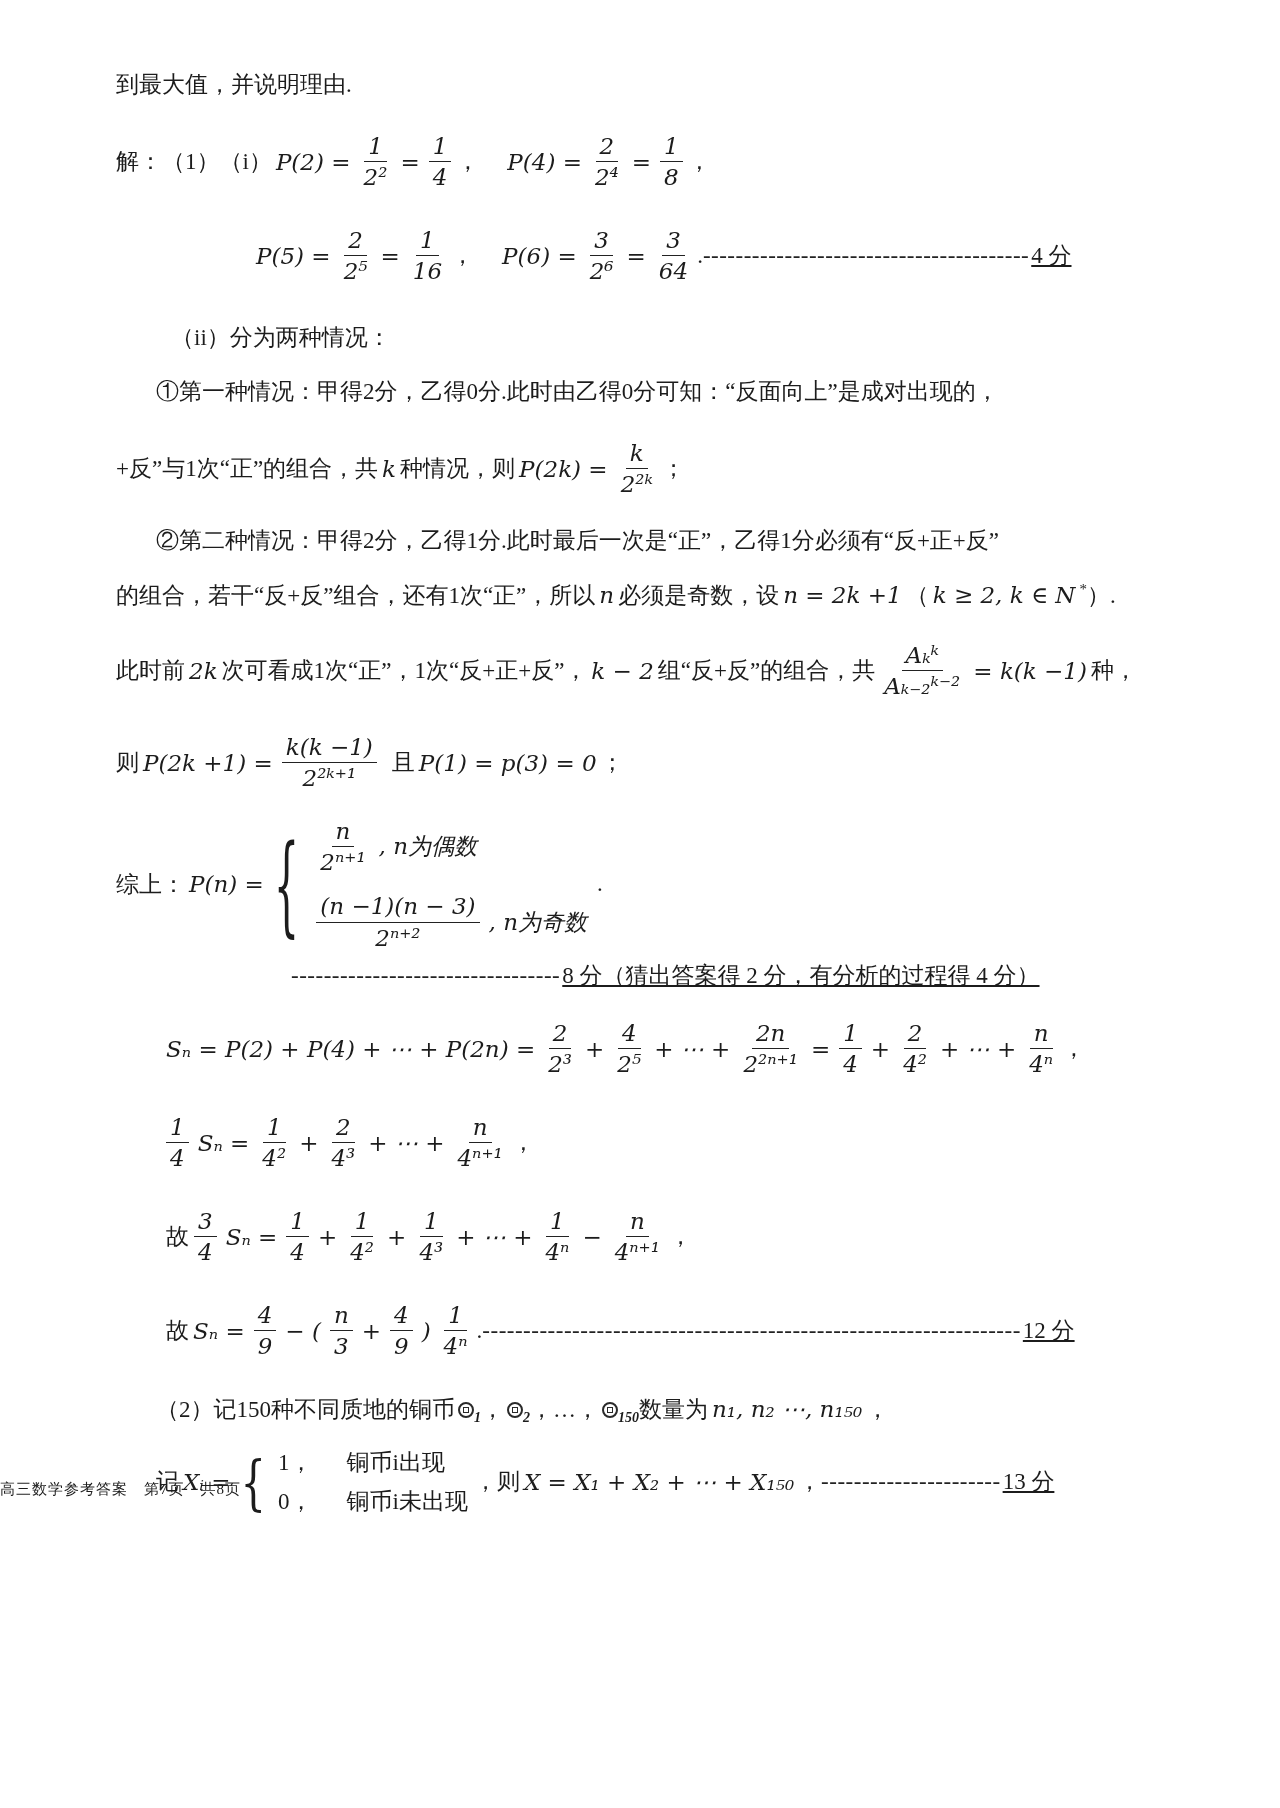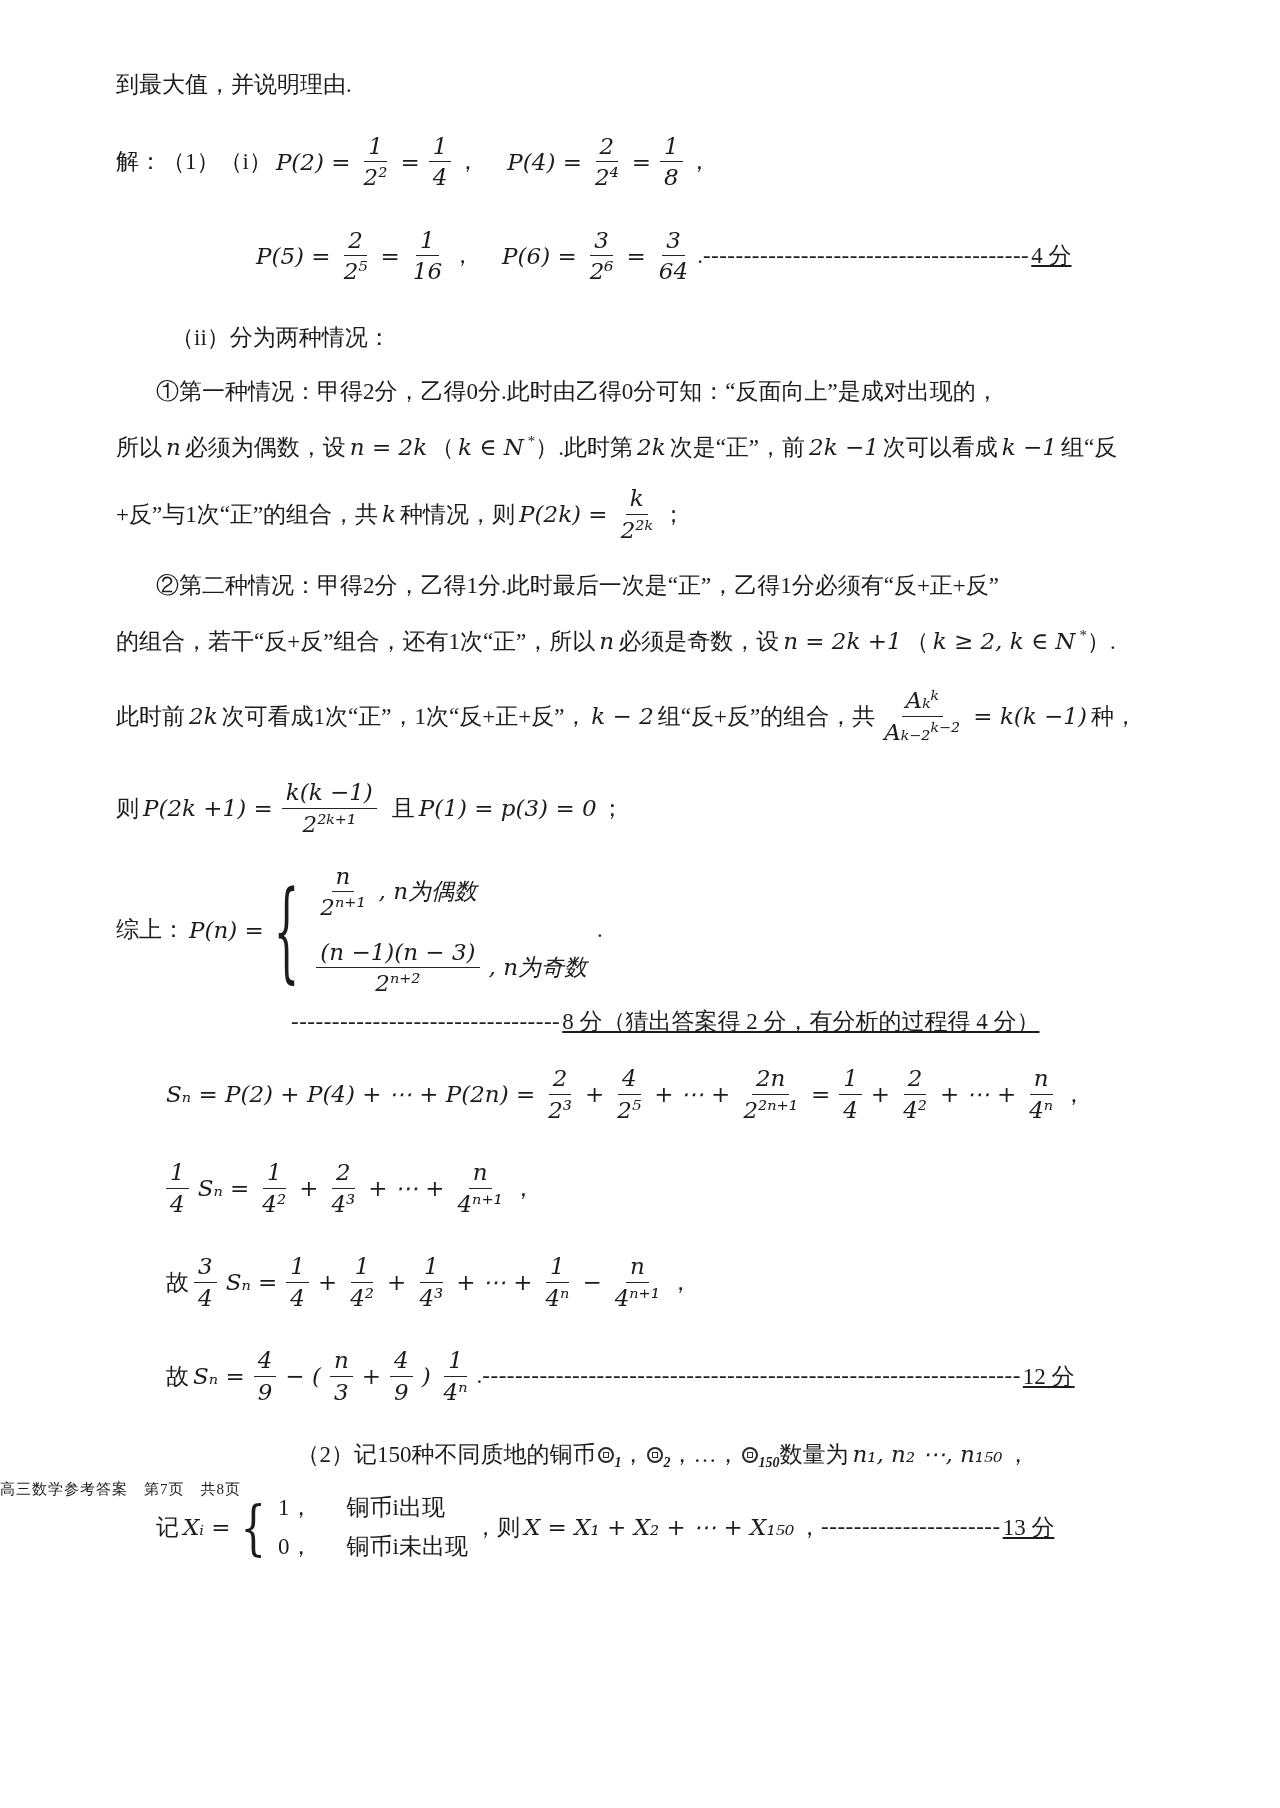--- a/index.html
+++ b/index.html
@@ -143,23 +143,20 @@
   </div>
 
   <div class="line">
     <span class="t i55">（ii）分为两种情况：</span>
   </div>
 
   <div class="line">
     <span class="t i40">①第一种情况：甲得2分，乙得0分.此时由乙得0分可知：“反面向上”是成对出现的，</span>
   </div>
 
-  <div class="line" style="margin-bottom:10px;">
-    <span class="t">所以</span><span class="mi">n</span><span class="t">必须为偶数，设</span><span class="mi">n = 2k</span><span class="t">（</span><span class="mi">k ∈ N</span><sup class="star">*</sup><span class="t">）.此时第</span><span class="mi">2k</span><span class="t">次是“正”，前</span><span class="mi">2k −1</span><span class="t">次可以看成</span><span class="mi">k −1</span><span class="t">组“反</span>
-  </div>
 
   <div class="fline tall">
     <span class="t">+反”与1次“正”的组合，共</span>
     <span class="mi">k</span>
     <span class="t">种情况，则</span>
     <span class="mi">P(2k) =</span>
     <span class="frac">
         <span class="fn">k</span>
         <span class="fd">2²ᵏ</span>
       </span>
@@ -340,21 +337,21 @@
     <span class="mi">)</span>
     <span class="frac">
         <span class="fn">1</span>
         <span class="fd">4ⁿ</span>
       </span>
     <span class="t">.</span>
     <span class="dsh">------------------------------------------------------------------</span>
     <span class="score">12 分</span>
   </div>
 
-  <div class="line" style="margin-bottom:14px;text-align:center;">
+  <div class="line" style="margin-bottom:14px;">
     <span class="t i40">（2）记150种不同质地的铜币</span><span class="coin"><span class="coin-hole"></span></span><sub class="coin-sub">1</sub><span class="t">，</span><span class="coin"><span class="coin-hole"></span></span><sub class="coin-sub">2</sub><span class="t">，…，</span><span class="coin"><span class="coin-hole"></span></span><sub class="coin-sub">150</sub><span class="t">数量为</span><span class="mi">n₁, n₂ ⋯, n₁₅₀</span><span class="t">，</span>
   </div>
 
   <div class="fline" style="min-height:80px;">
     <span class="t i40">记</span>
     <span class="mi">Xᵢ =</span>
     <span class="cases">
       <span class="brace2">{</span>
       <span class="ccol g8">
         <span class="crow">

